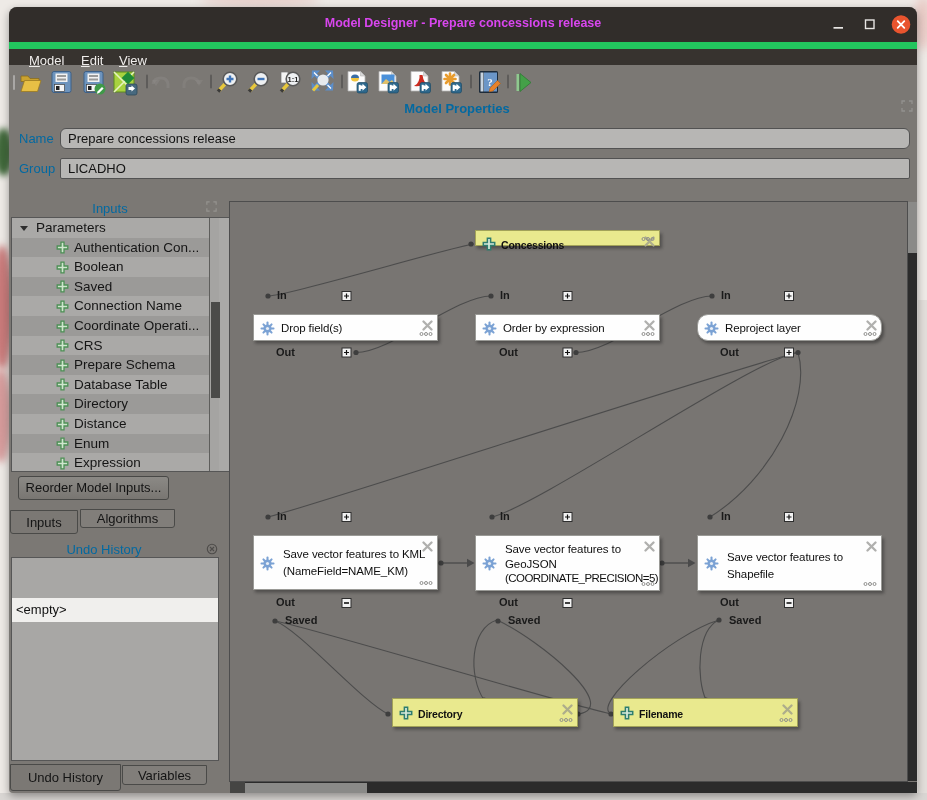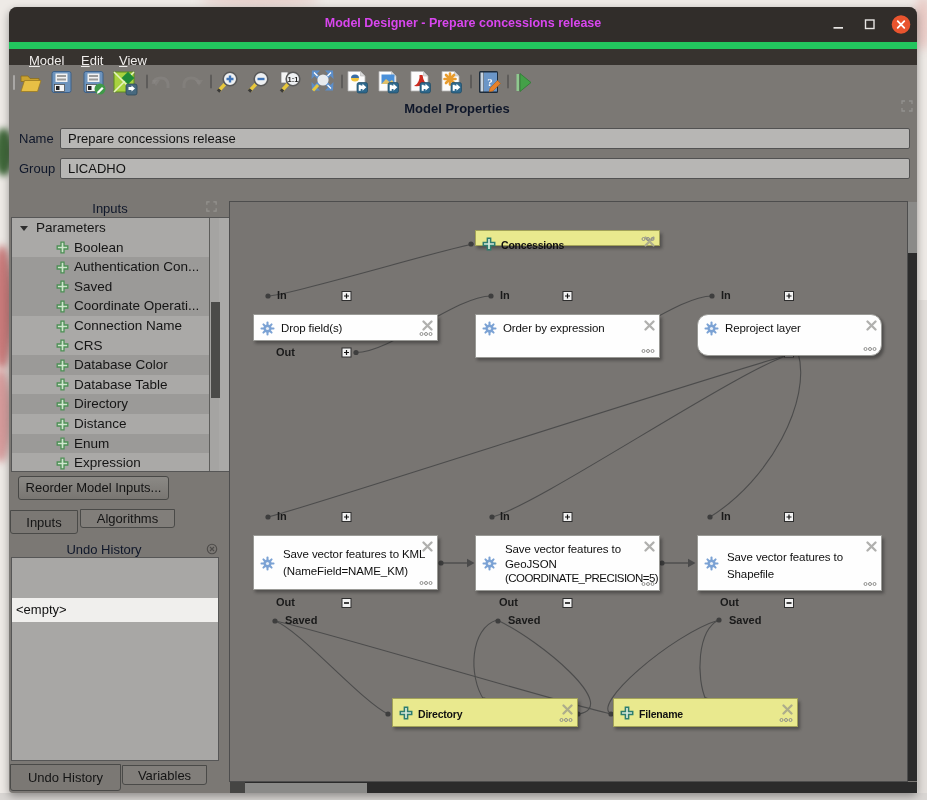--- a/index.html
+++ b/index.html
@@ -9,21 +9,21 @@
 #win { position:absolute; left:9px; top:7px; width:908px; height:786px;
   border-radius:8px 8px 4px 4px; overflow:hidden; background:#7b7874;
   box-shadow:0 3px 9px rgba(0,0,0,0.36); }
 #titlebar { position:absolute; left:0; top:0; width:908px; height:35px; background:#312d2a; }
 #title { position:absolute; left:0; top:9px; width:908px; text-align:center;
   color:#d946ef; font-size:12.5px; font-weight:bold; }
 #menubar { position:absolute; left:0; top:35px; width:908px; height:23px;
   background:#37332f; border-top:7px solid #22c55e; }
 .menu { position:absolute; top:4px; color:#f0eeec; font-size:13px; }
 .abs { position:absolute; }
-.lbl { position:absolute; color:#0f172a; font-size:13px; }
+.lbl { position:absolute; color:#0369a1; font-size:13px; }
 .field { position:absolute; left:60px; width:850px; height:21px;
   background:#b7b6b4; border:1px solid #525252; border-radius:2px;
   color:#121212; font-size:13px; line-height:19px; padding-left:7px; }
 #tree { position:absolute; left:11px; top:217px; width:240px; height:255px;
   border:1px solid #565656; background:#aaa9a7; overflow:hidden; }
 .tr { position:relative; width:197px; height:19.62px; font-size:13.5px; color:#151515;
   line-height:19.6px; white-space:nowrap; overflow:hidden; }
 .trd { background:#9b9a98; }
 .trl { background:#aaa9a7; }
 .tri { position:absolute; left:8px; top:8px; width:0; height:0;
@@ -193,75 +193,75 @@
 <path d="M520 73.5 L531 82.5 L520 91.5 z" fill="#44a048" stroke="#2e7a34" stroke-width="0.8"></path>
 </svg>
 
 <div class="lbl" style="left:357px;top:101px;width:200px;text-align:center;font-weight:bold;">Model Properties</div>
 <svg class="abs" style="left:900px;top:99px;" width="14" height="14" viewBox="0 0 14 14">
 <g stroke="#93918e" stroke-width="1.3" fill="none">
 <path d="M2 5 V2 H5 M9 2 H12 V5 M12 9 V12 H9 M5 12 H2 V9"></path>
 </g>
   </svg>
 <div class="lbl" style="left:19px;top:131px;">Name</div>
-<div class="field" style="top:128px;">Prepare concessions release</div>
+<div class="field" style="top:128px;border-radius:6px;">Prepare concessions release</div>
 <div class="lbl" style="left:19px;top:161px;">Group</div>
 <div class="field" style="top:158px;">LICADHO</div>
 <div class="lbl" style="left:30px;top:201px;width:160px;text-align:center;">Inputs</div>
 <svg class="abs" style="left:205px;top:200px;" width="13" height="13" viewBox="0 0 14 14">
 <g stroke="#95938f" stroke-width="1.3" fill="none">
 <path d="M2 5 V2 H5 M9 2 H12 V5 M12 9 V12 H9 M5 12 H2 V9"></path>
 </g>
   </svg>
 <div id="tree">
 <div class="tr trl">
       <span class="tri"></span>
       <span class="ttxt" style="left:24px;">Parameters</span>
     </div>
+<div class="tr trd">
+      <svg class="plus" width="13" height="13" viewBox="0 0 13 13">
+<path d="M5 1.2 h3 v3.8 h3.8 v3 h-3.8 v3.8 h-3 v-3.8 h-3.8 v-3 h3.8 z" fill="#cfe5cd" stroke="#4d9055" stroke-width="1.3"></path>
+</svg>
+      <span class="ttxt">Authentication Con...</span>
+    </div>
 <div class="tr trl">
       <svg class="plus" width="13" height="13" viewBox="0 0 13 13">
 <path d="M5 1.2 h3 v3.8 h3.8 v3 h-3.8 v3.8 h-3 v-3.8 h-3.8 v-3 h3.8 z" fill="#cfe5cd" stroke="#4d9055" stroke-width="1.3"></path>
 </svg>
       <span class="ttxt">Boolean</span>
     </div>
 <div class="tr trd">
       <svg class="plus" width="13" height="13" viewBox="0 0 13 13">
 <path d="M5 1.2 h3 v3.8 h3.8 v3 h-3.8 v3.8 h-3 v-3.8 h-3.8 v-3 h3.8 z" fill="#cfe5cd" stroke="#4d9055" stroke-width="1.3"></path>
 </svg>
-      <span class="ttxt">Authentication Con...</span>
+      <span class="ttxt">Saved</span>
+    </div>
+<div class="tr trl">
+      <svg class="plus" width="13" height="13" viewBox="0 0 13 13">
+<path d="M5 1.2 h3 v3.8 h3.8 v3 h-3.8 v3.8 h-3 v-3.8 h-3.8 v-3 h3.8 z" fill="#cfe5cd" stroke="#4d9055" stroke-width="1.3"></path>
+</svg>
+      <span class="ttxt">Connection Name</span>
     </div>
 <div class="tr trd">
       <svg class="plus" width="13" height="13" viewBox="0 0 13 13">
 <path d="M5 1.2 h3 v3.8 h3.8 v3 h-3.8 v3.8 h-3 v-3.8 h-3.8 v-3 h3.8 z" fill="#cfe5cd" stroke="#4d9055" stroke-width="1.3"></path>
 </svg>
-      <span class="ttxt">Saved</span>
+      <span class="ttxt">Coordinate Operati...</span>
+    </div>
+<div class="tr trl">
+      <svg class="plus" width="13" height="13" viewBox="0 0 13 13">
+<path d="M5 1.2 h3 v3.8 h3.8 v3 h-3.8 v3.8 h-3 v-3.8 h-3.8 v-3 h3.8 z" fill="#cfe5cd" stroke="#4d9055" stroke-width="1.3"></path>
+</svg>
+      <span class="ttxt">CRS</span>
     </div>
 <div class="tr trd">
       <svg class="plus" width="13" height="13" viewBox="0 0 13 13">
 <path d="M5 1.2 h3 v3.8 h3.8 v3 h-3.8 v3.8 h-3 v-3.8 h-3.8 v-3 h3.8 z" fill="#cfe5cd" stroke="#4d9055" stroke-width="1.3"></path>
 </svg>
-      <span class="ttxt">Coordinate Operati...</span>
-    </div>
-<div class="tr trl">
-      <svg class="plus" width="13" height="13" viewBox="0 0 13 13">
-<path d="M5 1.2 h3 v3.8 h3.8 v3 h-3.8 v3.8 h-3 v-3.8 h-3.8 v-3 h3.8 z" fill="#cfe5cd" stroke="#4d9055" stroke-width="1.3"></path>
-</svg>
-      <span class="ttxt">Connection Name</span>
-    </div>
-<div class="tr trl">
-      <svg class="plus" width="13" height="13" viewBox="0 0 13 13">
-<path d="M5 1.2 h3 v3.8 h3.8 v3 h-3.8 v3.8 h-3 v-3.8 h-3.8 v-3 h3.8 z" fill="#cfe5cd" stroke="#4d9055" stroke-width="1.3"></path>
-</svg>
-      <span class="ttxt">CRS</span>
-    </div>
-<div class="tr trd">
-      <svg class="plus" width="13" height="13" viewBox="0 0 13 13">
-<path d="M5 1.2 h3 v3.8 h3.8 v3 h-3.8 v3.8 h-3 v-3.8 h-3.8 v-3 h3.8 z" fill="#cfe5cd" stroke="#4d9055" stroke-width="1.3"></path>
-</svg>
-      <span class="ttxt">Database Color</span>
+      <span class="ttxt">Prepare Schema</span>
     </div>
 <div class="tr trl">
       <svg class="plus" width="13" height="13" viewBox="0 0 13 13">
 <path d="M5 1.2 h3 v3.8 h3.8 v3 h-3.8 v3.8 h-3 v-3.8 h-3.8 v-3 h3.8 z" fill="#cfe5cd" stroke="#4d9055" stroke-width="1.3"></path>
 </svg>
       <span class="ttxt">Database Table</span>
     </div>
 <div class="tr trd">
       <svg class="plus" width="13" height="13" viewBox="0 0 13 13">
 <path d="M5 1.2 h3 v3.8 h3.8 v3 h-3.8 v3.8 h-3 v-3.8 h-3.8 v-3 h3.8 z" fill="#cfe5cd" stroke="#4d9055" stroke-width="1.3"></path>
@@ -465,21 +465,21 @@
 </svg>
 <svg class="abs" style="right:4px;bottom:3px;" width="14" height="6" viewBox="0 0 14 6">
 <g fill="none" stroke="#8e8e8c" stroke-width="1">
 <circle cx="2.5" cy="3" r="1.5"></circle>
         <circle cx="7" cy="3" r="1.5"></circle>
         <circle cx="11.5" cy="3" r="1.5"></circle>
 </g>
     </svg>
     <div class="abs" style="left:27px;top:7px;">Drop field(s)</div>
   </div>
-<div class="node" style="left:475px;top:314px;width:185px;height:44px;">
+<div class="node" style="left:475px;top:314px;width:185px;height:27px;">
 <svg class="abs" style="left:6px;top:6px;" width="15" height="15" viewBox="0 0 16 16">
 <g fill="#7ba2d4">
 <circle cx="8" cy="8" r="4.4"></circle>
 <g>
 <rect x="6.9" y="0.5" width="2.2" height="4" rx="1"></rect>
 <rect x="6.9" y="11.5" width="2.2" height="4" rx="1"></rect>
 <rect x="0.5" y="6.9" width="4" height="2.2" ry="1"></rect>
 <rect x="11.5" y="6.9" width="4" height="2.2" ry="1"></rect>
 <g transform="rotate(45 8 8)">
 <rect x="6.9" y="0.8" width="2.2" height="3.6" rx="1"></rect>
@@ -497,21 +497,21 @@
 </svg>
 <svg class="abs" style="right:4px;bottom:3px;" width="14" height="6" viewBox="0 0 14 6">
 <g fill="none" stroke="#8e8e8c" stroke-width="1">
 <circle cx="2.5" cy="3" r="1.5"></circle>
         <circle cx="7" cy="3" r="1.5"></circle>
         <circle cx="11.5" cy="3" r="1.5"></circle>
 </g>
     </svg>
     <div class="abs" style="left:27px;top:7px;">Order by expression</div>
   </div>
-<div class="node" style="left:697px;top:314px;width:185px;height:42px;border-radius:11px;">
+<div class="node" style="left:697px;top:314px;width:185px;height:27px;border-radius:11px;">
 <svg class="abs" style="left:6px;top:6px;" width="15" height="15" viewBox="0 0 16 16">
 <g fill="#7ba2d4">
 <circle cx="8" cy="8" r="4.4"></circle>
 <g>
 <rect x="6.9" y="0.5" width="2.2" height="4" rx="1"></rect>
 <rect x="6.9" y="11.5" width="2.2" height="4" rx="1"></rect>
 <rect x="0.5" y="6.9" width="4" height="2.2" ry="1"></rect>
 <rect x="11.5" y="6.9" width="4" height="2.2" ry="1"></rect>
 <g transform="rotate(45 8 8)">
 <rect x="6.9" y="0.8" width="2.2" height="3.6" rx="1"></rect>

